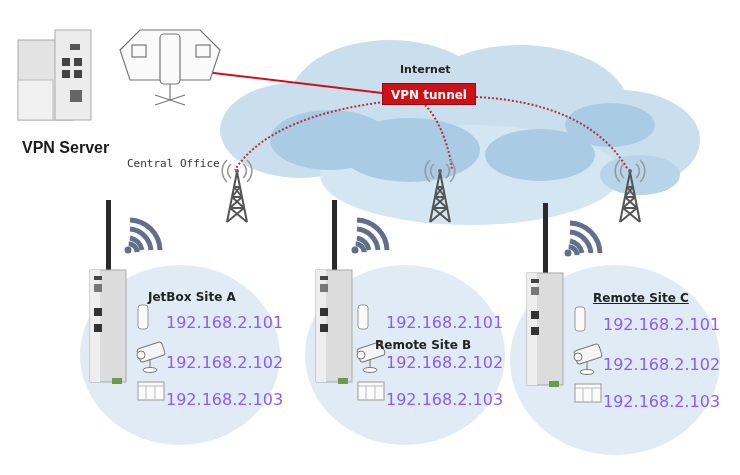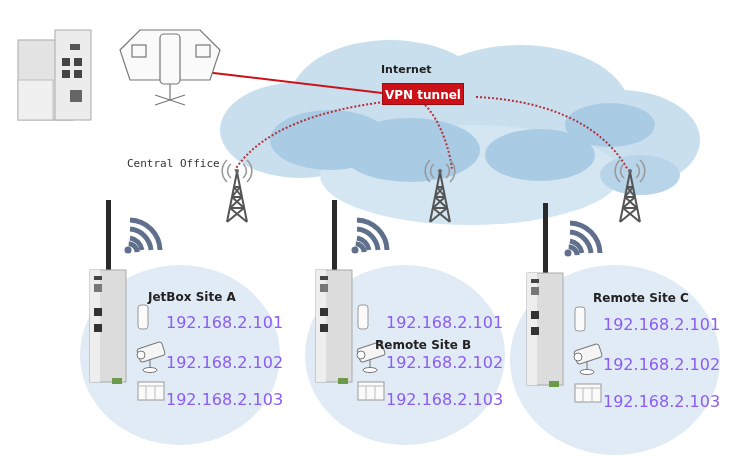--- a/index.html
+++ b/index.html
@@ -1,22 +1,22 @@
 <!DOCTYPE html>
 <html><head>
 <meta charset="utf-8">
 <style>
   html, body { margin:0; padding:0; background:#ffffff; }
   body { width:740px; height:475px; position:relative; overflow:hidden; font-family:"DejaVu Sans", sans-serif; }
   svg#diagram { position:absolute; left:0; top:0; }
   .label { position:absolute; white-space:nowrap; }
   .server-title { left:22px; top:138px; font-family:"Liberation Sans", sans-serif; font-weight:bold; font-size:16px; line-height:20px; color:#1a1a1a; }
   .office-label { left:127px; top:121px; font-family:"DejaVu Sans Mono", monospace; font-size:11px; color:#333;margin-top:36px; }
-  .internet-label { left:381px; top:63px; font-weight:bold; font-size:11px; color:#222; }
-  .vpn-badge { left:382px; top:83px; width:82px; height:22px; background:#cc1218; color:#fff; font-weight:bold; font-size:12px; line-height:22px; text-align:center; border:1px solid #9a0b0f; box-sizing:border-box; }
+  .internet-label { left:400px; top:63px; font-weight:bold; font-size:11px; color:#222; }
+  .vpn-badge { left:382px; top:83px; width:94px; height:22px; background:#cc1218; color:#fff; font-weight:bold; font-size:12px; line-height:22px; text-align:center; border:1px solid #9a0b0f; box-sizing:border-box; }
   .site-title { font-weight:bold; font-size:12px; color:#222; }
   .ip { font-size:16px; color:#8b5cf6; }
 </style>
 </head>
 <body>
 
 <svg id="diagram" width="740" height="475" viewBox="0 0 740 475">
   <defs>
     <g id="tower">
       <path d="M0,0 L-10,50 M0,0 L10,50 M-3,15 L3,15 M-5,25 L5,25 M-7,36 L7,36 M-3,15 L5,25 M3,15 L-5,25 M-5,25 L7,36 M5,25 L-7,36 M-7,36 L10,50 M7,36 L-10,50" stroke="#555" stroke-width="2" fill="none"></path>
@@ -117,31 +117,32 @@
       <use href="#sensor" x="358" y="305"></use>
       <use href="#camera" x="358" y="345"></use>
       <use href="#iobox" x="358" y="382"></use>
       <use href="#sensor" x="575" y="307"></use>
       <use href="#camera" x="575" y="347"></use>
       <use href="#iobox" x="575" y="384"></use>
     </g>
 </svg>
 
 <div class="label server-title">
+  <div>VPN Server</div>
 </div>
 <div class="label office-label">Central Office</div>
 <div class="label internet-label">Internet</div>
 <div class="label vpn-badge">VPN tunnel</div>
 
 <div id="site-labels">
     <div class="label site-title" style="left: 148px; top: 290px;">JetBox Site A</div>
     <div class="label ip" style="left: 166px; top: 313px;">192.168.2.101</div>
     <div class="label ip" style="left: 166px; top: 353px;">192.168.2.102</div>
     <div class="label ip" style="left: 166px; top: 390px;">192.168.2.103</div>
     <div class="label site-title" style="left: 375px; top: 290px; margin-top: 48px;">Remote Site B</div>
     <div class="label ip" style="left: 386px; top: 313px;">192.168.2.101</div>
     <div class="label ip" style="left: 386px; top: 353px;">192.168.2.102</div>
     <div class="label ip" style="left: 386px; top: 390px;">192.168.2.103</div>
-    <div class="label site-title" style="left: 593px; top: 291px;">Remote Site C</div>
+    <div class="label site-title" style="left: 593px; top: 291px; text-decoration: underline;">Remote Site C</div>
     <div class="label ip" style="left: 603px; top: 315px;">192.168.2.101</div>
     <div class="label ip" style="left: 603px; top: 355px;">192.168.2.102</div>
     <div class="label ip" style="left: 603px; top: 392px;">192.168.2.103</div>
   </div>
 
 </body></html>

